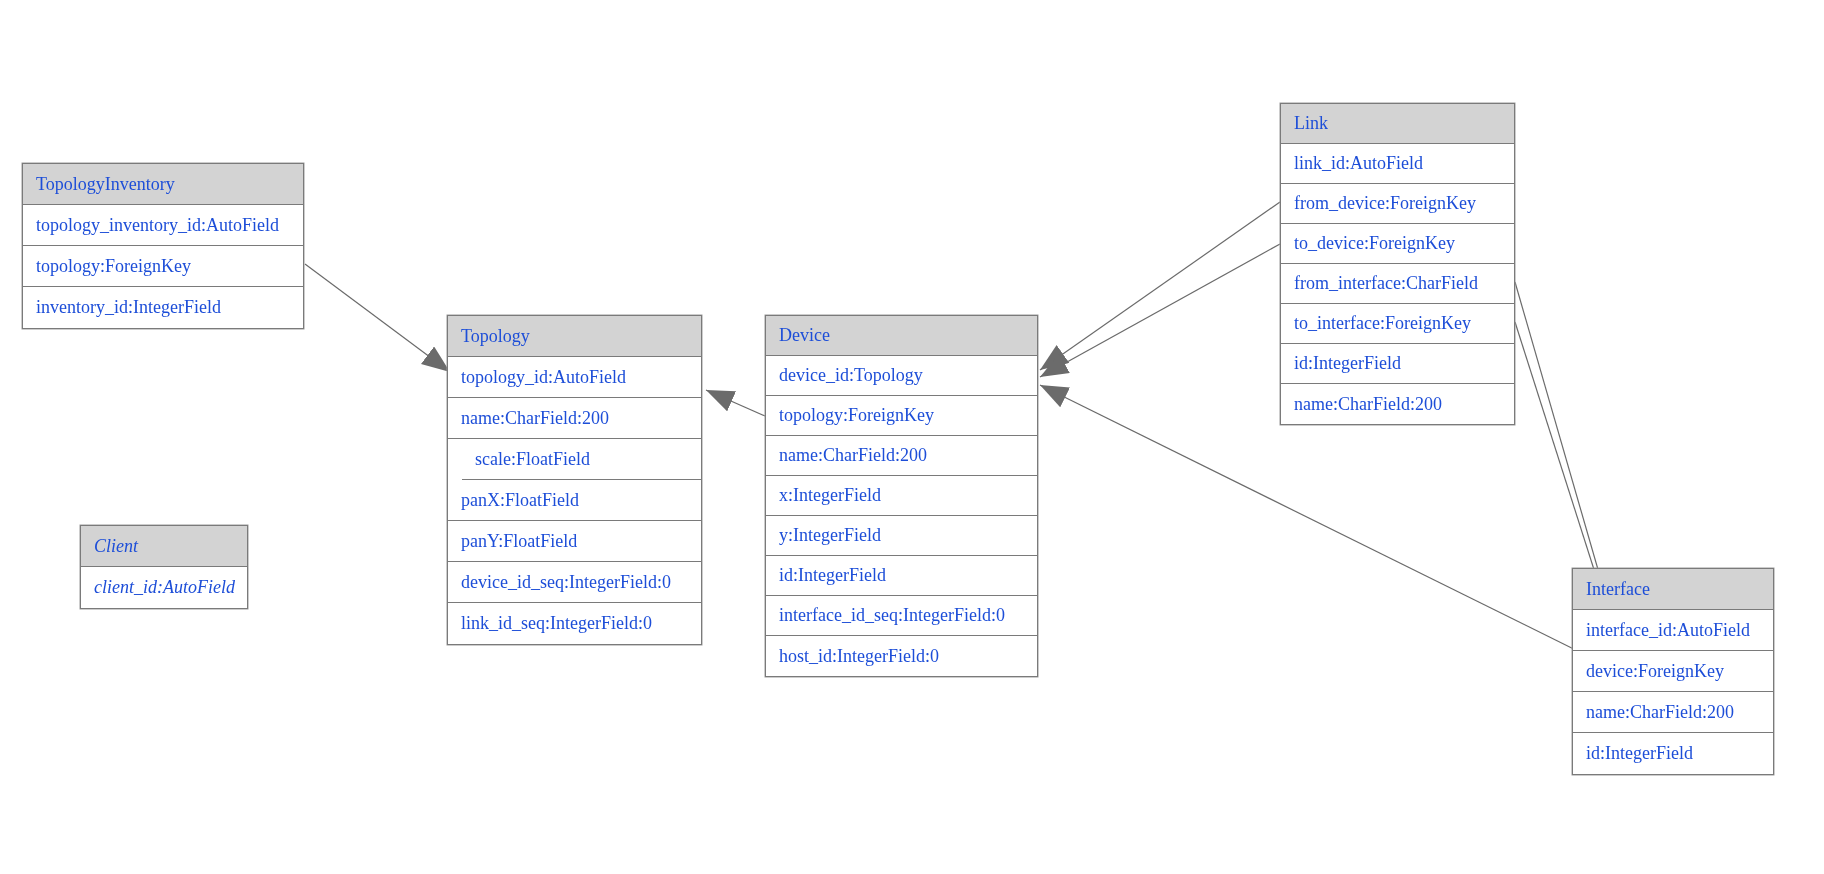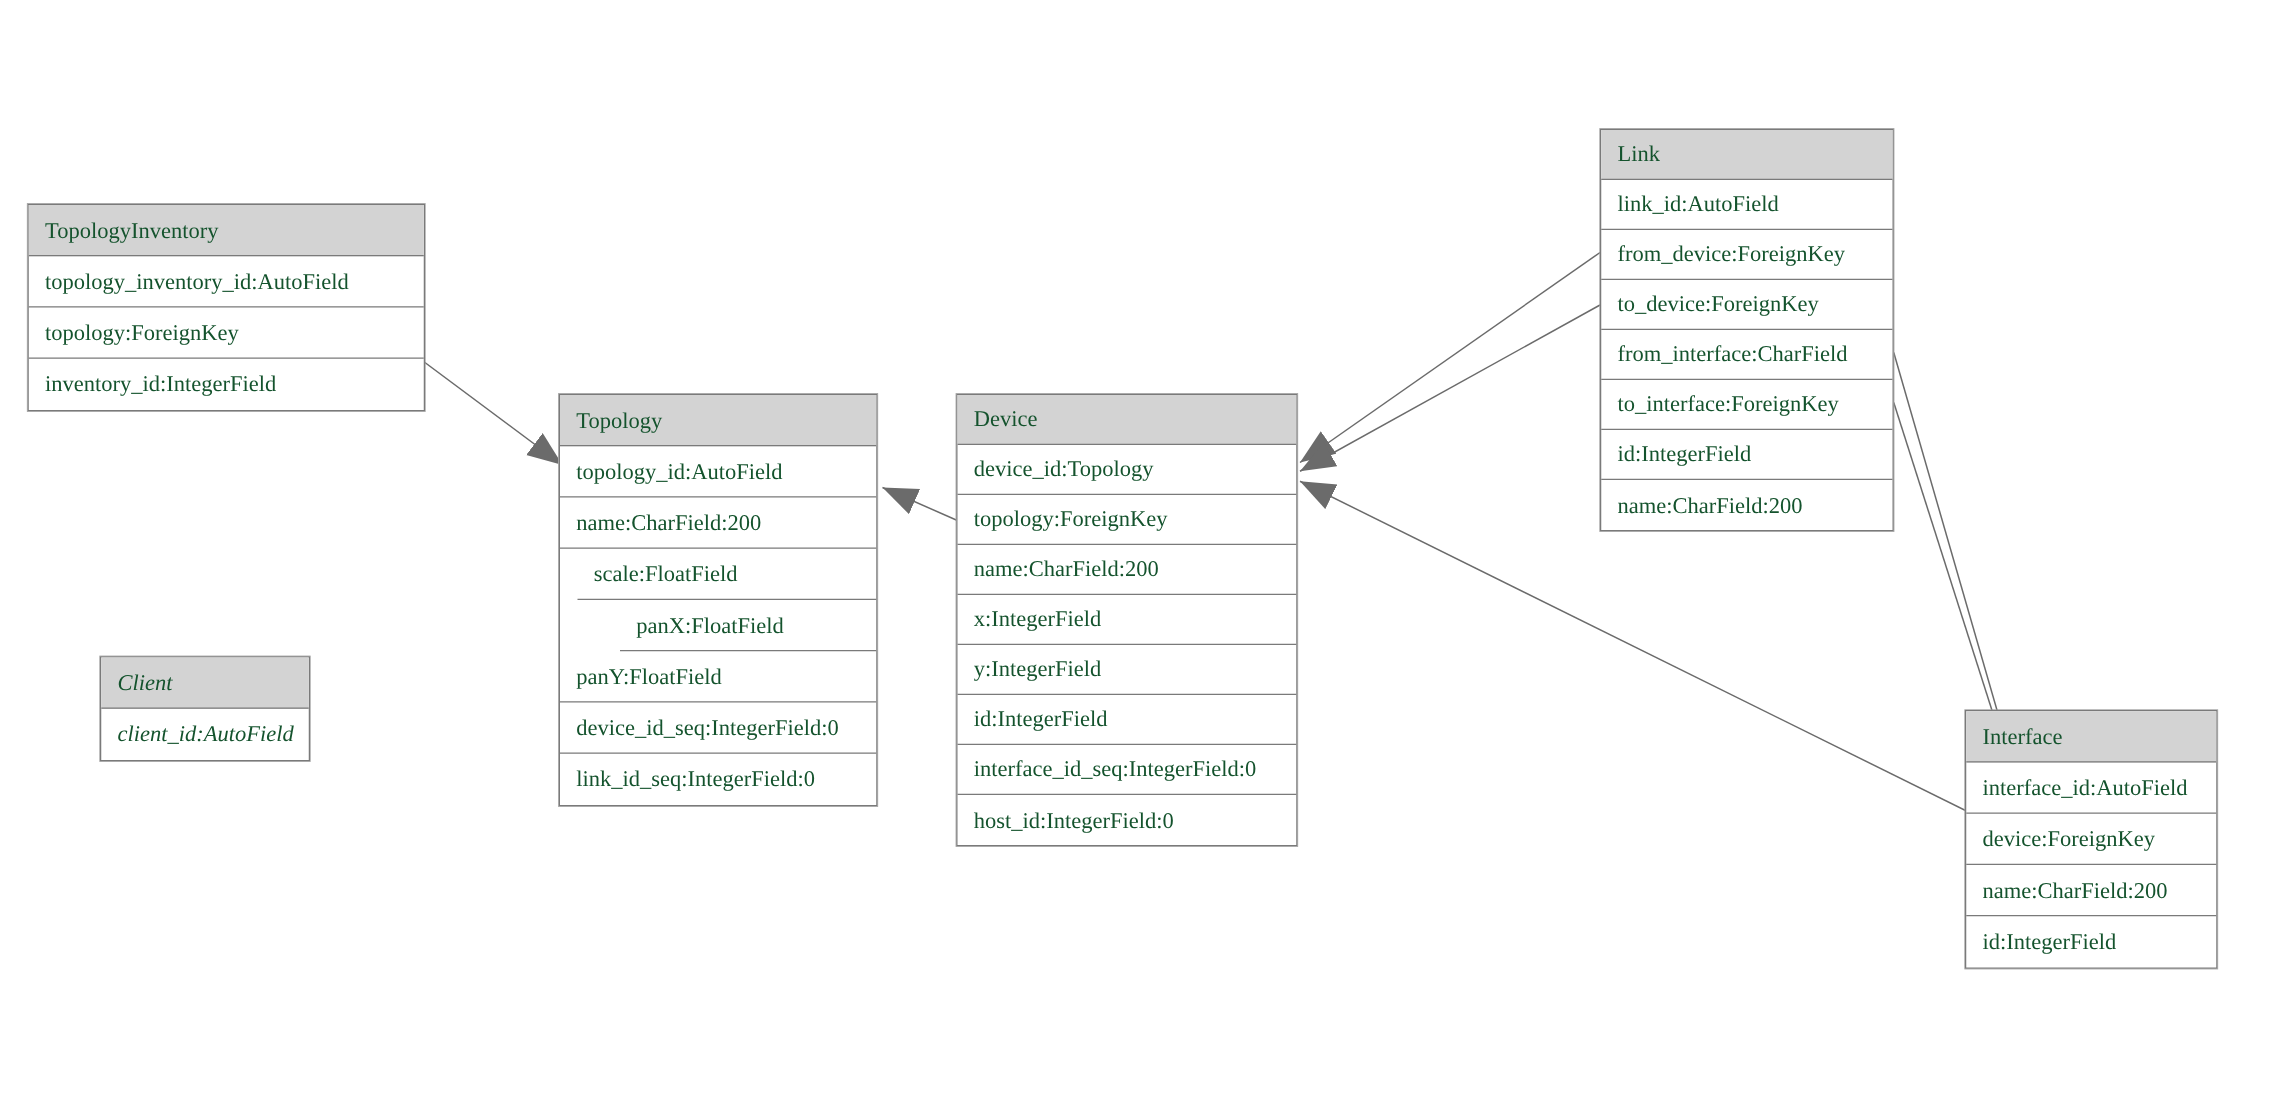--- a/index.html
+++ b/index.html
@@ -28,21 +28,21 @@
     border: 1px solid #7a7a7a;
     box-sizing: border-box;
     box-shadow: 0 0 0 0.5px #9a9a9a;
   }
   .erow {
     box-sizing: border-box;
     display: flex;
     align-items: center;
     padding: 0 10px 0 13px;
     font-size: 18px;
-    color: #14532d;
+    color: #1d4ed8;
     white-space: nowrap;
     border-bottom: 1px solid #7a7a7a;
     overflow: hidden;
   }
   .erow:last-child {
     border-bottom: none;
   }
   .entity-header {
     background: #d3d3d3;
   }
@@ -61,32 +61,32 @@
       </marker>
     </defs>
   <line x1="305" y1="264" x2="450" y2="372" class="edge" stroke="#6b6b6b" marker-end="url(#arrowhead)"></line>
       <line x1="765" y1="416" x2="706" y2="390" class="edge" stroke="#6b6b6b" marker-end="url(#arrowhead)"></line>
       <line x1="1280" y1="202" x2="1040" y2="370" class="edge" stroke="#6b6b6b" marker-end="url(#arrowhead)"></line>
       <line x1="1280" y1="244" x2="1040" y2="377" class="edge" stroke="#6b6b6b" marker-end="url(#arrowhead)"></line>
       <line x1="1610" y1="667" x2="1040" y2="385" class="edge" stroke="#6b6b6b" marker-end="url(#arrowhead)"></line>
       <line x1="1515" y1="282" x2="1612" y2="618" class="edge" stroke="#6b6b6b" marker-end="url(#arrowhead)"></line>
       <line x1="1515" y1="322" x2="1612" y2="626" class="edge" stroke="#6b6b6b" marker-end="url(#arrowhead)"></line>
     </svg>
-<div class="entity" style="left: 22px; top: 163px; width: 318px;">
+<div class="entity" style="left: 22px; top: 163px; width: 282px;">
     <div class="erow entity-header" style="height: 41px;">TopologyInventory</div>
   <div class="erow entity-field" style="height: 41px;">topology_inventory_id:AutoField</div>
       <div class="erow entity-field" style="height: 41px;">topology:ForeignKey</div>
       <div class="erow entity-field" style="height: 41px;">inventory_id:IntegerField</div>
     </div>
     <div class="entity" style="left: 447px; top: 315px; width: 255px;">
     <div class="erow entity-header" style="height: 41px;">Topology</div>
   <div class="erow entity-field" style="height: 41px;">topology_id:AutoField</div>
       <div class="erow entity-field" style="height: 41px;">name:CharField:200</div>
       <div class="erow entity-field" style="height: 41px; margin-left: 14px;">scale:FloatField</div>
-      <div class="erow entity-field" style="height: 41px; margin-left: 48px;">panX:FloatField</div>
+      <div class="erow entity-field" style="height: 41px;">panX:FloatField</div>
       <div class="erow entity-field" style="height: 41px;">panY:FloatField</div>
       <div class="erow entity-field" style="height: 41px;">device_id_seq:IntegerField:0</div>
       <div class="erow entity-field" style="height: 41px;">link_id_seq:IntegerField:0</div>
     </div>
     <div class="entity" style="left: 80px; top: 525px; width: 168px; font-style: italic;">
     <div class="erow entity-header" style="height: 41px;">Client</div>
   <div class="erow entity-field" style="height: 41px;">client_id:AutoField</div>
     </div>
     <div class="entity" style="left: 765px; top: 315px; width: 273px;">
     <div class="erow entity-header" style="height: 40px;">Device</div>

